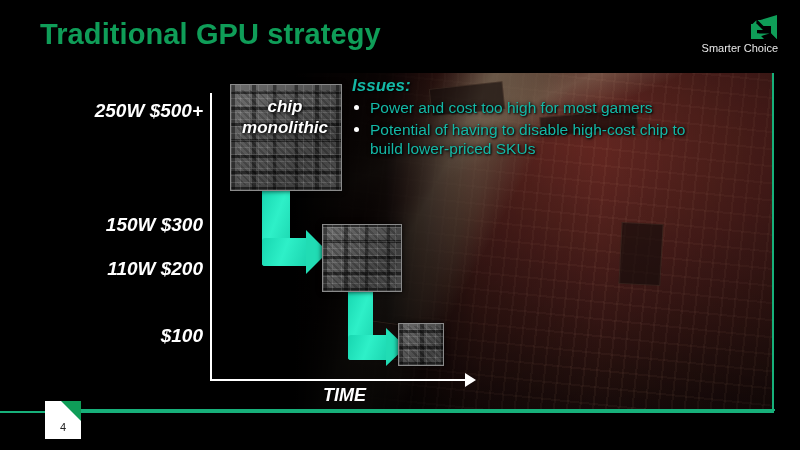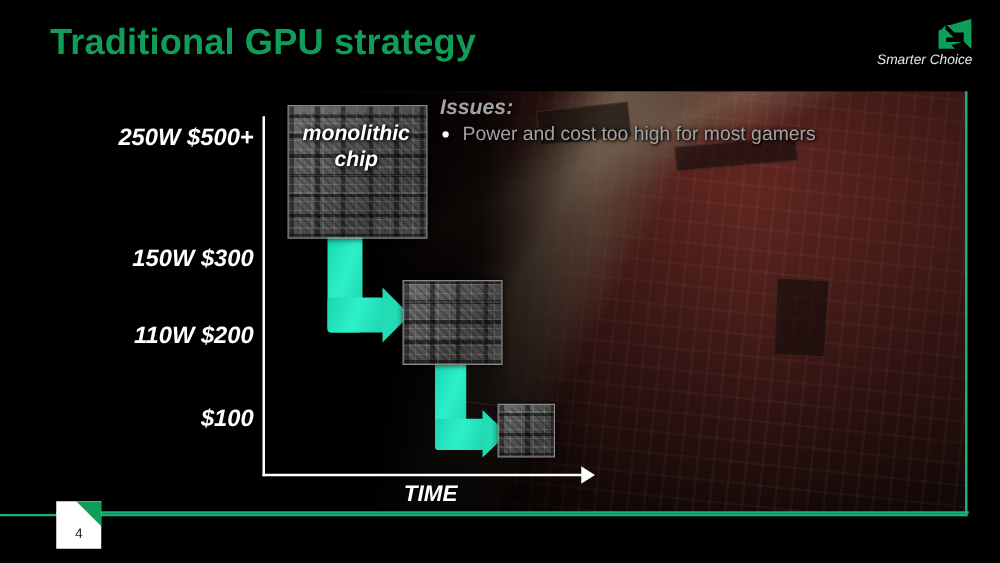--- a/index.html
+++ b/index.html
@@ -30,21 +30,21 @@
 
   
   .title{position:absolute;left:40px;top:18px;font-size:29px;font-weight:bold;
          color:#0f9d58;letter-spacing:.1px;white-space:nowrap;}
 
   
   .logo{position:absolute;right:22px;top:12px;width:120px;height:46px;}
   .logo-word{position:absolute;right:32px;top:2px;font-size:25px;font-weight:bold;
              color:#f2f2f2;letter-spacing:-.5px;line-height:26px;}
   .logo-mark{position:absolute;right:0;top:3px;width:28px;height:25px;}
-  .logo-tag{position:absolute;right:0;top:30px;font-size:11px;color:#e8e8e8;font-style:italic;}
+  .logo-tag{position:absolute;right:0;top:30px;font-size:11px;color:#e8e8e8;}
 
   
   .y-axis{position:absolute;left:210px;top:93px;width:2px;height:288px;background:#ffffff;}
   .x-axis{position:absolute;left:210px;top:379px;height:2px;width:258px;background:#ffffff;}
   .x-arrow{position:absolute;left:465px;top:373px;width:0;height:0;
            border-top:7px solid transparent;border-bottom:7px solid transparent;
            border-left:11px solid #ffffff;}
   .ylab{position:absolute;right:0;white-space:nowrap;color:#ffffff;font-size:19px;
         font-weight:bold;font-style:italic;text-align:right;}
   .ylabels{position:absolute;left:0px;top:0;width:203px;height:450px;}
@@ -70,21 +70,21 @@
              line-height:21px;text-shadow:1px 1px 3px #000,0 0 5px #000;z-index:5;}
 
   
   .arrow{position:absolute;}
   .arrow .stem{position:absolute;border-radius:3px;
                background:linear-gradient(110deg,#17d6b0 0%,#2ef0c8 45%,#18d0ab 100%);}
   .arrow .head{position:absolute;width:0;height:0;
                border-top:22px solid transparent;border-bottom:22px solid transparent;}
 
   
-  .issues{position:absolute;left:352px;top:76px;width:350px;color:#a3a3a3;}
+  .issues{position:absolute;left:352px;top:76px;width:350px;color:#14b8a6;}
   .issues-h{font-size:17px;font-weight:bold;font-style:italic;margin-bottom:2px;
             text-shadow:1px 1px 2px #000;}
   .bullets{list-style:none;margin:0;padding:0;}
   .bullets li{position:relative;padding-left:18px;font-size:15.5px;line-height:19px;
               margin-bottom:3px;text-shadow:1px 1px 2px #000,0 0 4px rgba(0,0,0,.9);}
   .bullets li .dot{position:absolute;left:2px;top:7px;width:5px;height:5px;
                    border-radius:50%;background:#fff;}
 
   
   .foot-line{position:absolute;left:45px;top:409px;width:730px;height:2px;background:#17b07a;}
@@ -117,21 +117,21 @@
         <path d="M27 0 L27 24 L21.5 18.5 L21.5 5.6 L8.6 5.6 Z" fill="#0f9d58"></path>
         <path d="M1 24 L1 10.5 L6.4 5.2 L6.4 18.6 L19.6 18.6 Z" fill="#0f9d58"></path>
         <path d="M1 24 L14 24 L8.6 18.6 L1 18.6 Z" fill="#0f9d58"></path>
       </svg>
     </div>
     <div class="logo-tag">Smarter Choice</div>
   </div>
 
   <div class="ylabels">
     <div class="ylab" style="top:100px;">250W $500+</div>
-    <div class="ylab" style="top:197px;">150W $300</div>
+    <div class="ylab" style="top:214px;">150W $300</div>
     <div class="ylab" style="top:258px;">110W $200</div>
     <div class="ylab" style="top:325px;">$100</div>
   </div>
 
   <div class="y-axis"></div>
   <div class="x-axis"></div>
   <div class="x-arrow"></div>
   <div class="timelab">TIME</div>
 
   <div class="arrow" style="left:262px;top:188px;width:80px;height:90px;">
@@ -141,30 +141,31 @@
   </div>
 
   <div class="arrow" style="left:348px;top:288px;width:72px;height:84px;">
     <div class="stem" style="left:0;top:0;width:25px;height:72px;"></div>
     <div class="stem" style="left:0;top:47px;width:44px;height:25px;"></div>
     <div class="head" style="left:38px;top:40px;border-top:19px solid transparent;border-bottom:19px solid transparent;border-left:20px solid #21dcb4;"></div>
   </div>
 
   <div class="die die-large"></div>
   <div class="die-label">
+    <div>chip</div>
     <div>monolithic</div>
-    <div>chip</div>
   </div>
   <div class="die die-mid"></div>
   <div class="die die-small"></div>
 
   <div class="issues">
     <div class="issues-h">Issues:</div>
     <ul class="bullets">
       <li><span class="dot"></span><span>Power and cost too high for most gamers</span></li>
+      <li><span class="dot"></span><span>Potential of having to disable high-cost chip to build lower-priced SKUs</span></li>
     </ul>
   </div>
 
   <div class="foot-line"></div>
   <div class="pagebox">
     <div class="tri"></div>
     <div class="pagenum">4</div>
   </div>
 
 </div>

